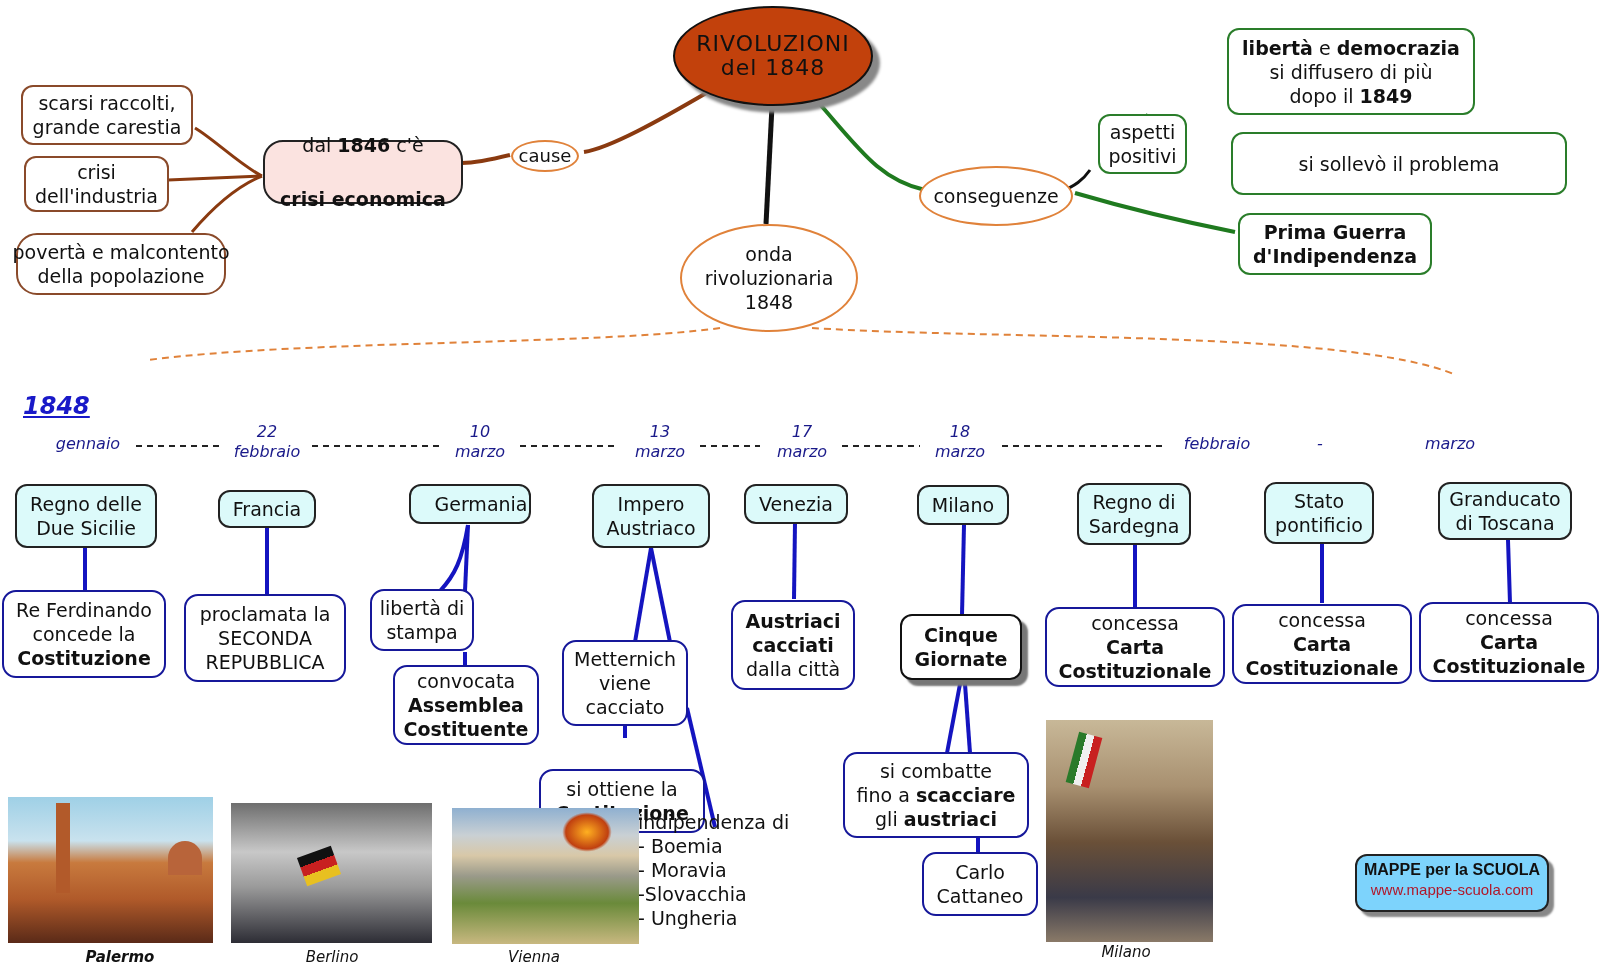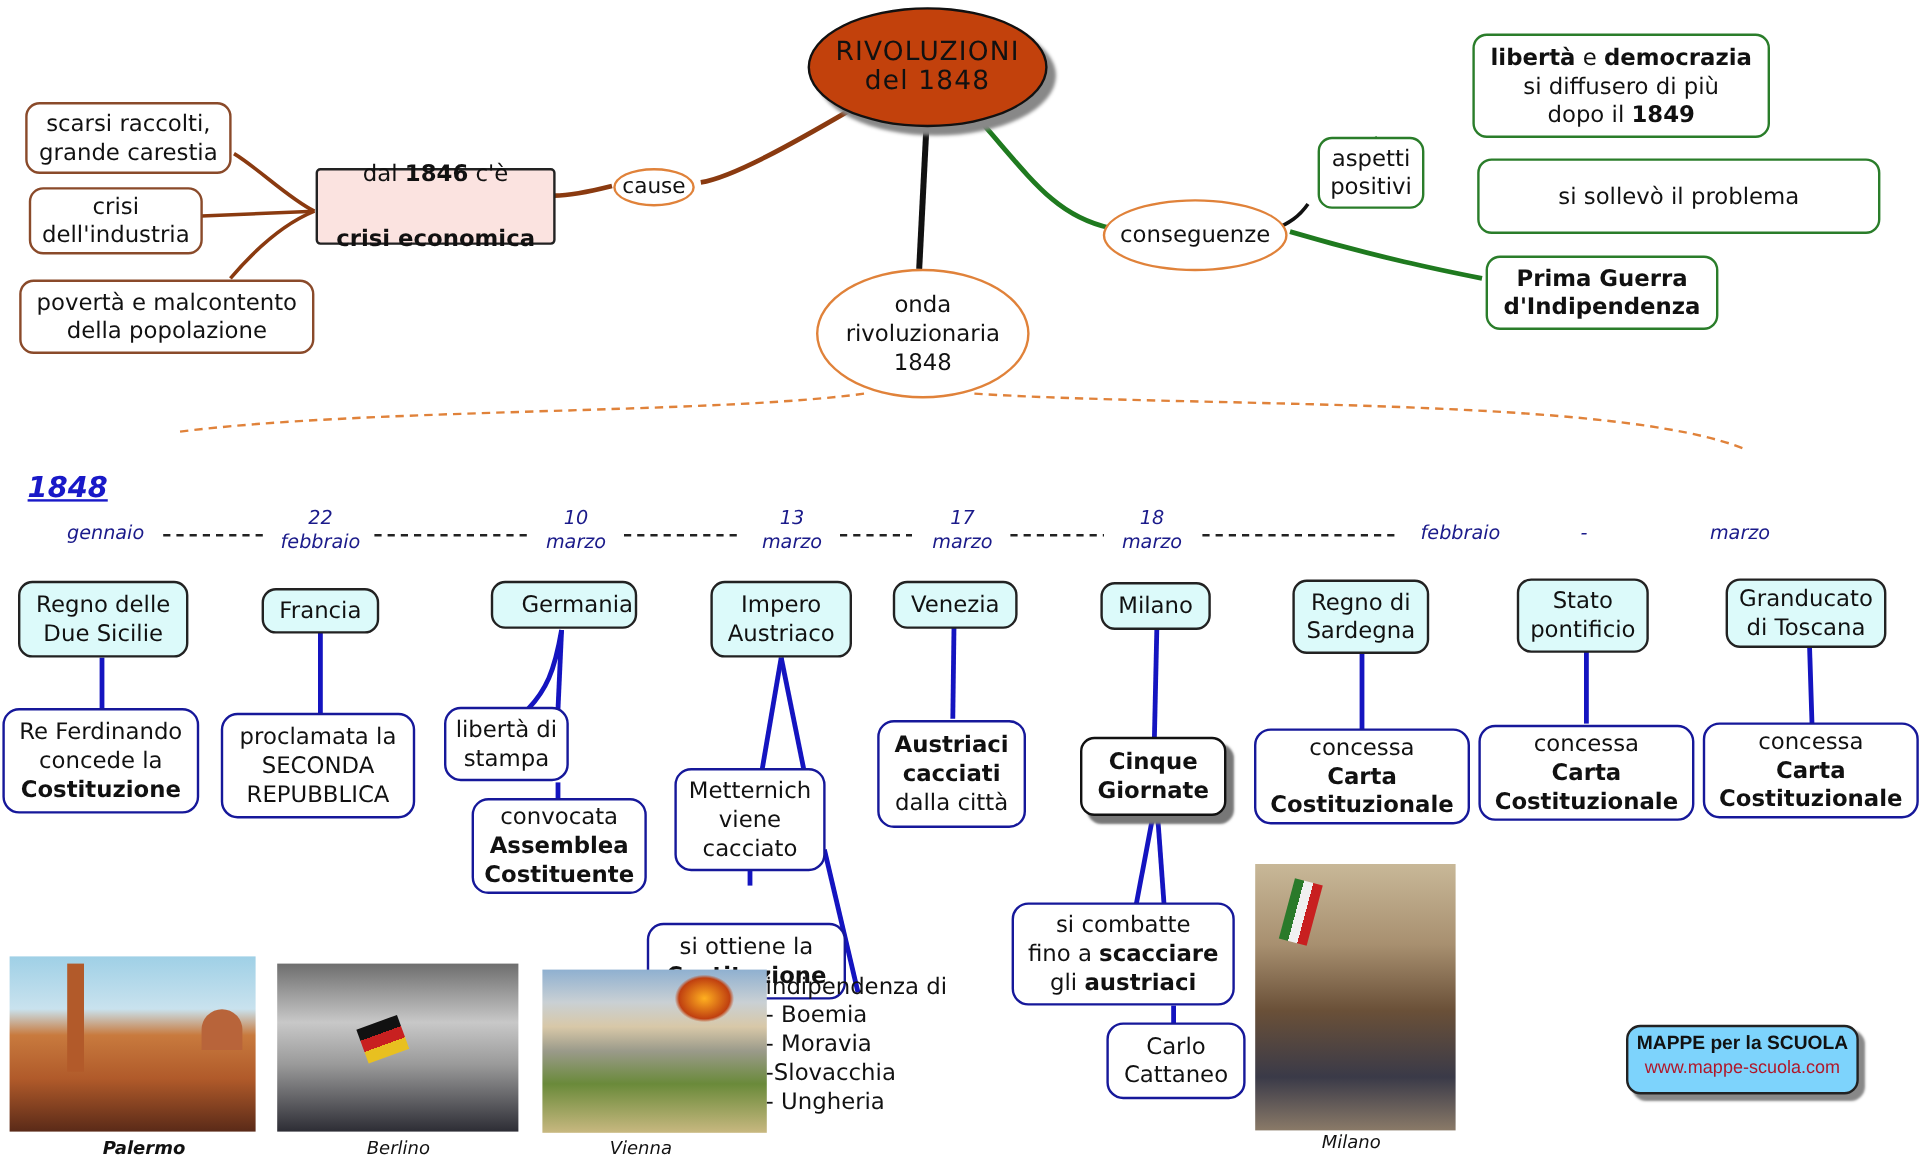--- a/index.html
+++ b/index.html
@@ -4,21 +4,21 @@
 <style>
   html, body { margin:0; padding:0; }
   body { width:1600px; height:974px; position:relative; background:#ffffff; overflow:hidden;
          font-family:"DejaVu Sans", sans-serif; color:#111; }
   #lines { position:absolute; left:0; top:0; width:1600px; height:974px; }
   .node { position:absolute; box-sizing:border-box; text-align:center; display:flex; flex-direction:column;
           justify-content:center; align-items:center; line-height:24px; font-size:19px; }
   .node span { display:block; white-space:nowrap; }
   .b { font-weight:bold; }
   .brown { border:2px solid #8a4a2a; border-radius:12px; background:#fff; }
-  .pink { border:2px solid #222; border-radius:4px; background:#fbe3e0;gap:30px; }
+  .pink { border:2px solid #222; border-radius:20px; background:#fbe3e0;gap:30px; }
   .green { border:2px solid #2a7d2a; border-radius:12px; background:#fff; }
   .cyan { border:2px solid #222; border-radius:12px; background:#dcfafa; }
   .blue { border:2px solid #16189a; border-radius:14px; background:#fff; }
   .oval-o { border:2px solid #e0823a; border-radius:50%; background:#fff; }
   .title { border:2px solid #111; border-radius:50%; background:#c2410c; box-shadow:7px 7px 3px #888;
            font-size:22px; letter-spacing:1px; line-height:24px; }
   .shadow { box-shadow:6px 6px 2px #777; }
   .date { position:absolute; color:#1a1a8a; font-style:italic; font-size:16px; text-align:center; line-height:20px; }
   .year { position:absolute; left:23px; top:392px; color:#1919c8; font-weight:bold; font-style:italic;
           font-size:24px; text-decoration:underline; }
@@ -97,21 +97,21 @@
   <span class="b">crisi economica</span>
 </div>
 <div class="node brown" style="left:21px;top:85px;width:172px;height:60px;">
   <span>scarsi raccolti,</span>
   <span>grande carestia</span>
 </div>
 <div class="node brown" style="left:24px;top:156px;width:145px;height:56px;">
   <span>crisi</span>
   <span>dell'industria</span>
 </div>
-<div class="node brown" style="left:16px;top:233px;width:246px;height:62px;">
+<div class="node brown" style="left:16px;top:233px;width:210px;height:62px;border-radius:21px;">
   <span>povertà e malcontento</span>
   <span>della popolazione</span>
 </div>
 
 <div class="node oval-o" style="left:919px;top:166px;width:154px;height:60px;">
   <span>conseguenze</span>
 </div>
 <div class="node green" style="left:1098px;top:114px;width:89px;height:60px;">
   <span>aspetti</span>
   <span>positivi</span>

